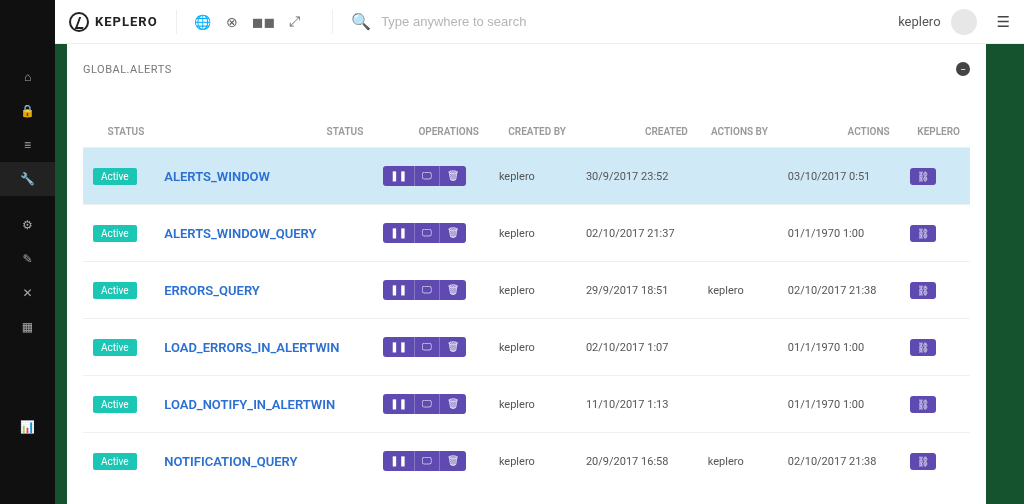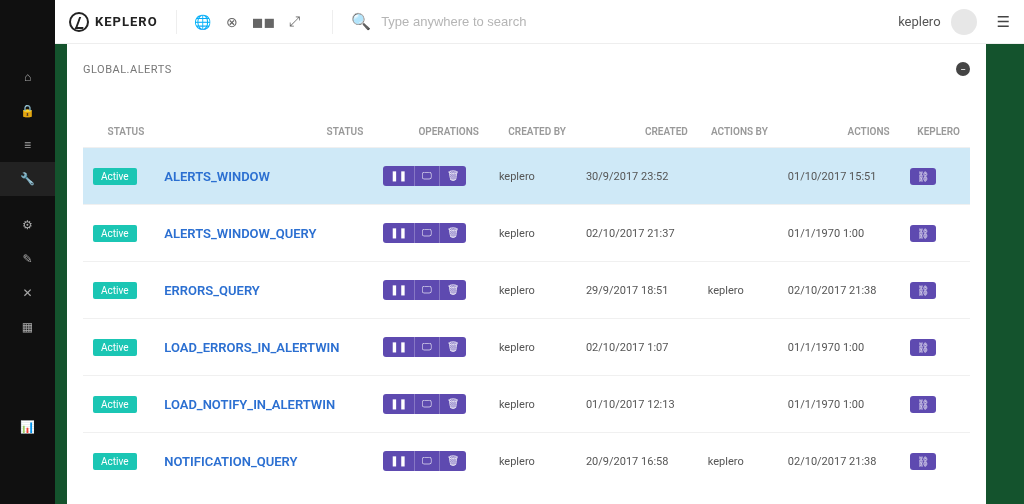--- a/index.html
+++ b/index.html
@@ -287,21 +287,21 @@
               <td><span class="badge">Active</span></td>
               <td><span class="alias-link">ALERTS_WINDOW</span></td>
               <td><span class="ops">
                   <span>❚❚</span>
                   <span>🖵</span>
                   <span>🗑</span>
                 </span></td>
               <td>keplero</td>
               <td>30/9/2017 23:52</td>
               <td></td>
-              <td>01/10/2017 15:51</td>
+              <td>03/10/2017 0:51</td>
               <td><span class="action-btn">
                   <span>⛓</span>
                 </span></td>
             </tr>
             <tr>
               <td><span class="badge">Active</span></td>
               <td><span class="alias-link">ALERTS_WINDOW_QUERY</span></td>
               <td><span class="ops">
                   <span>❚❚</span>
                   <span>🖵</span>
@@ -349,21 +349,21 @@
             </tr>
             <tr>
               <td><span class="badge">Active</span></td>
               <td><span class="alias-link">LOAD_NOTIFY_IN_ALERTWIN</span></td>
               <td><span class="ops">
                   <span>❚❚</span>
                   <span>🖵</span>
                   <span>🗑</span>
                 </span></td>
               <td>keplero</td>
-              <td>01/10/2017 12:13</td>
+              <td>11/10/2017 1:13</td>
               <td></td>
               <td>01/1/1970 1:00</td>
               <td><span class="action-btn">
                   <span>⛓</span>
                 </span></td>
             </tr>
             <tr>
               <td><span class="badge">Active</span></td>
               <td><span class="alias-link">NOTIFICATION_QUERY</span></td>
               <td><span class="ops">

